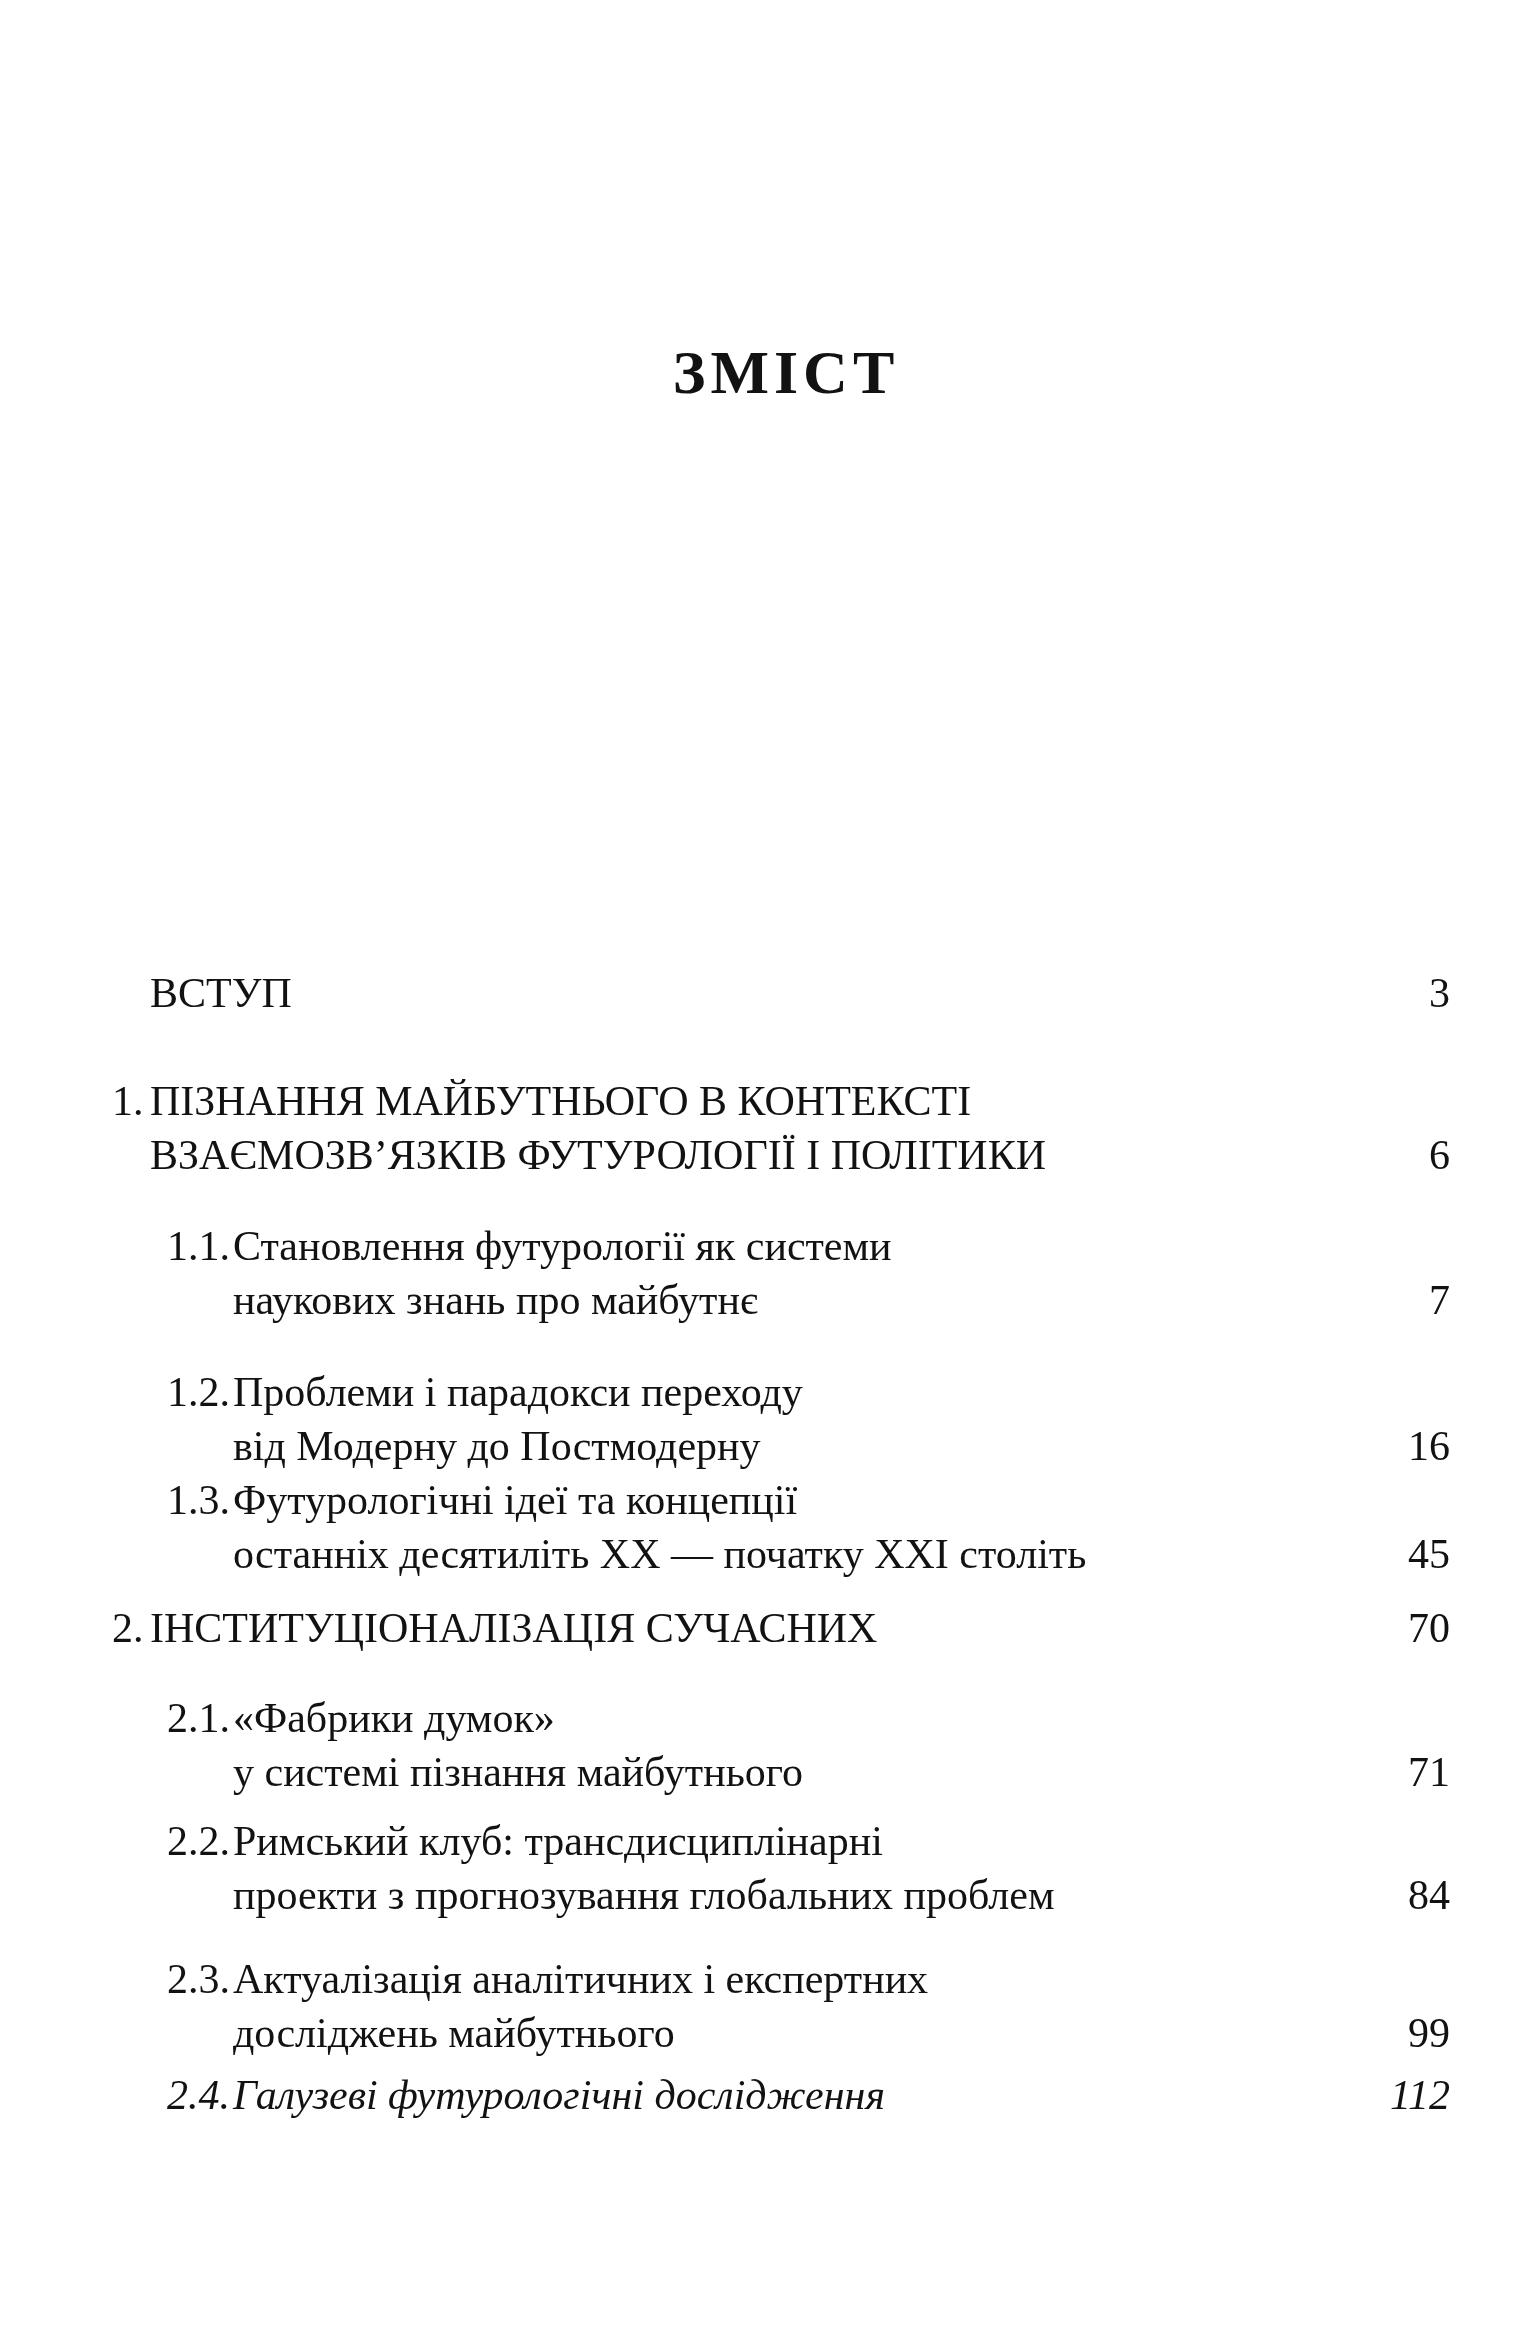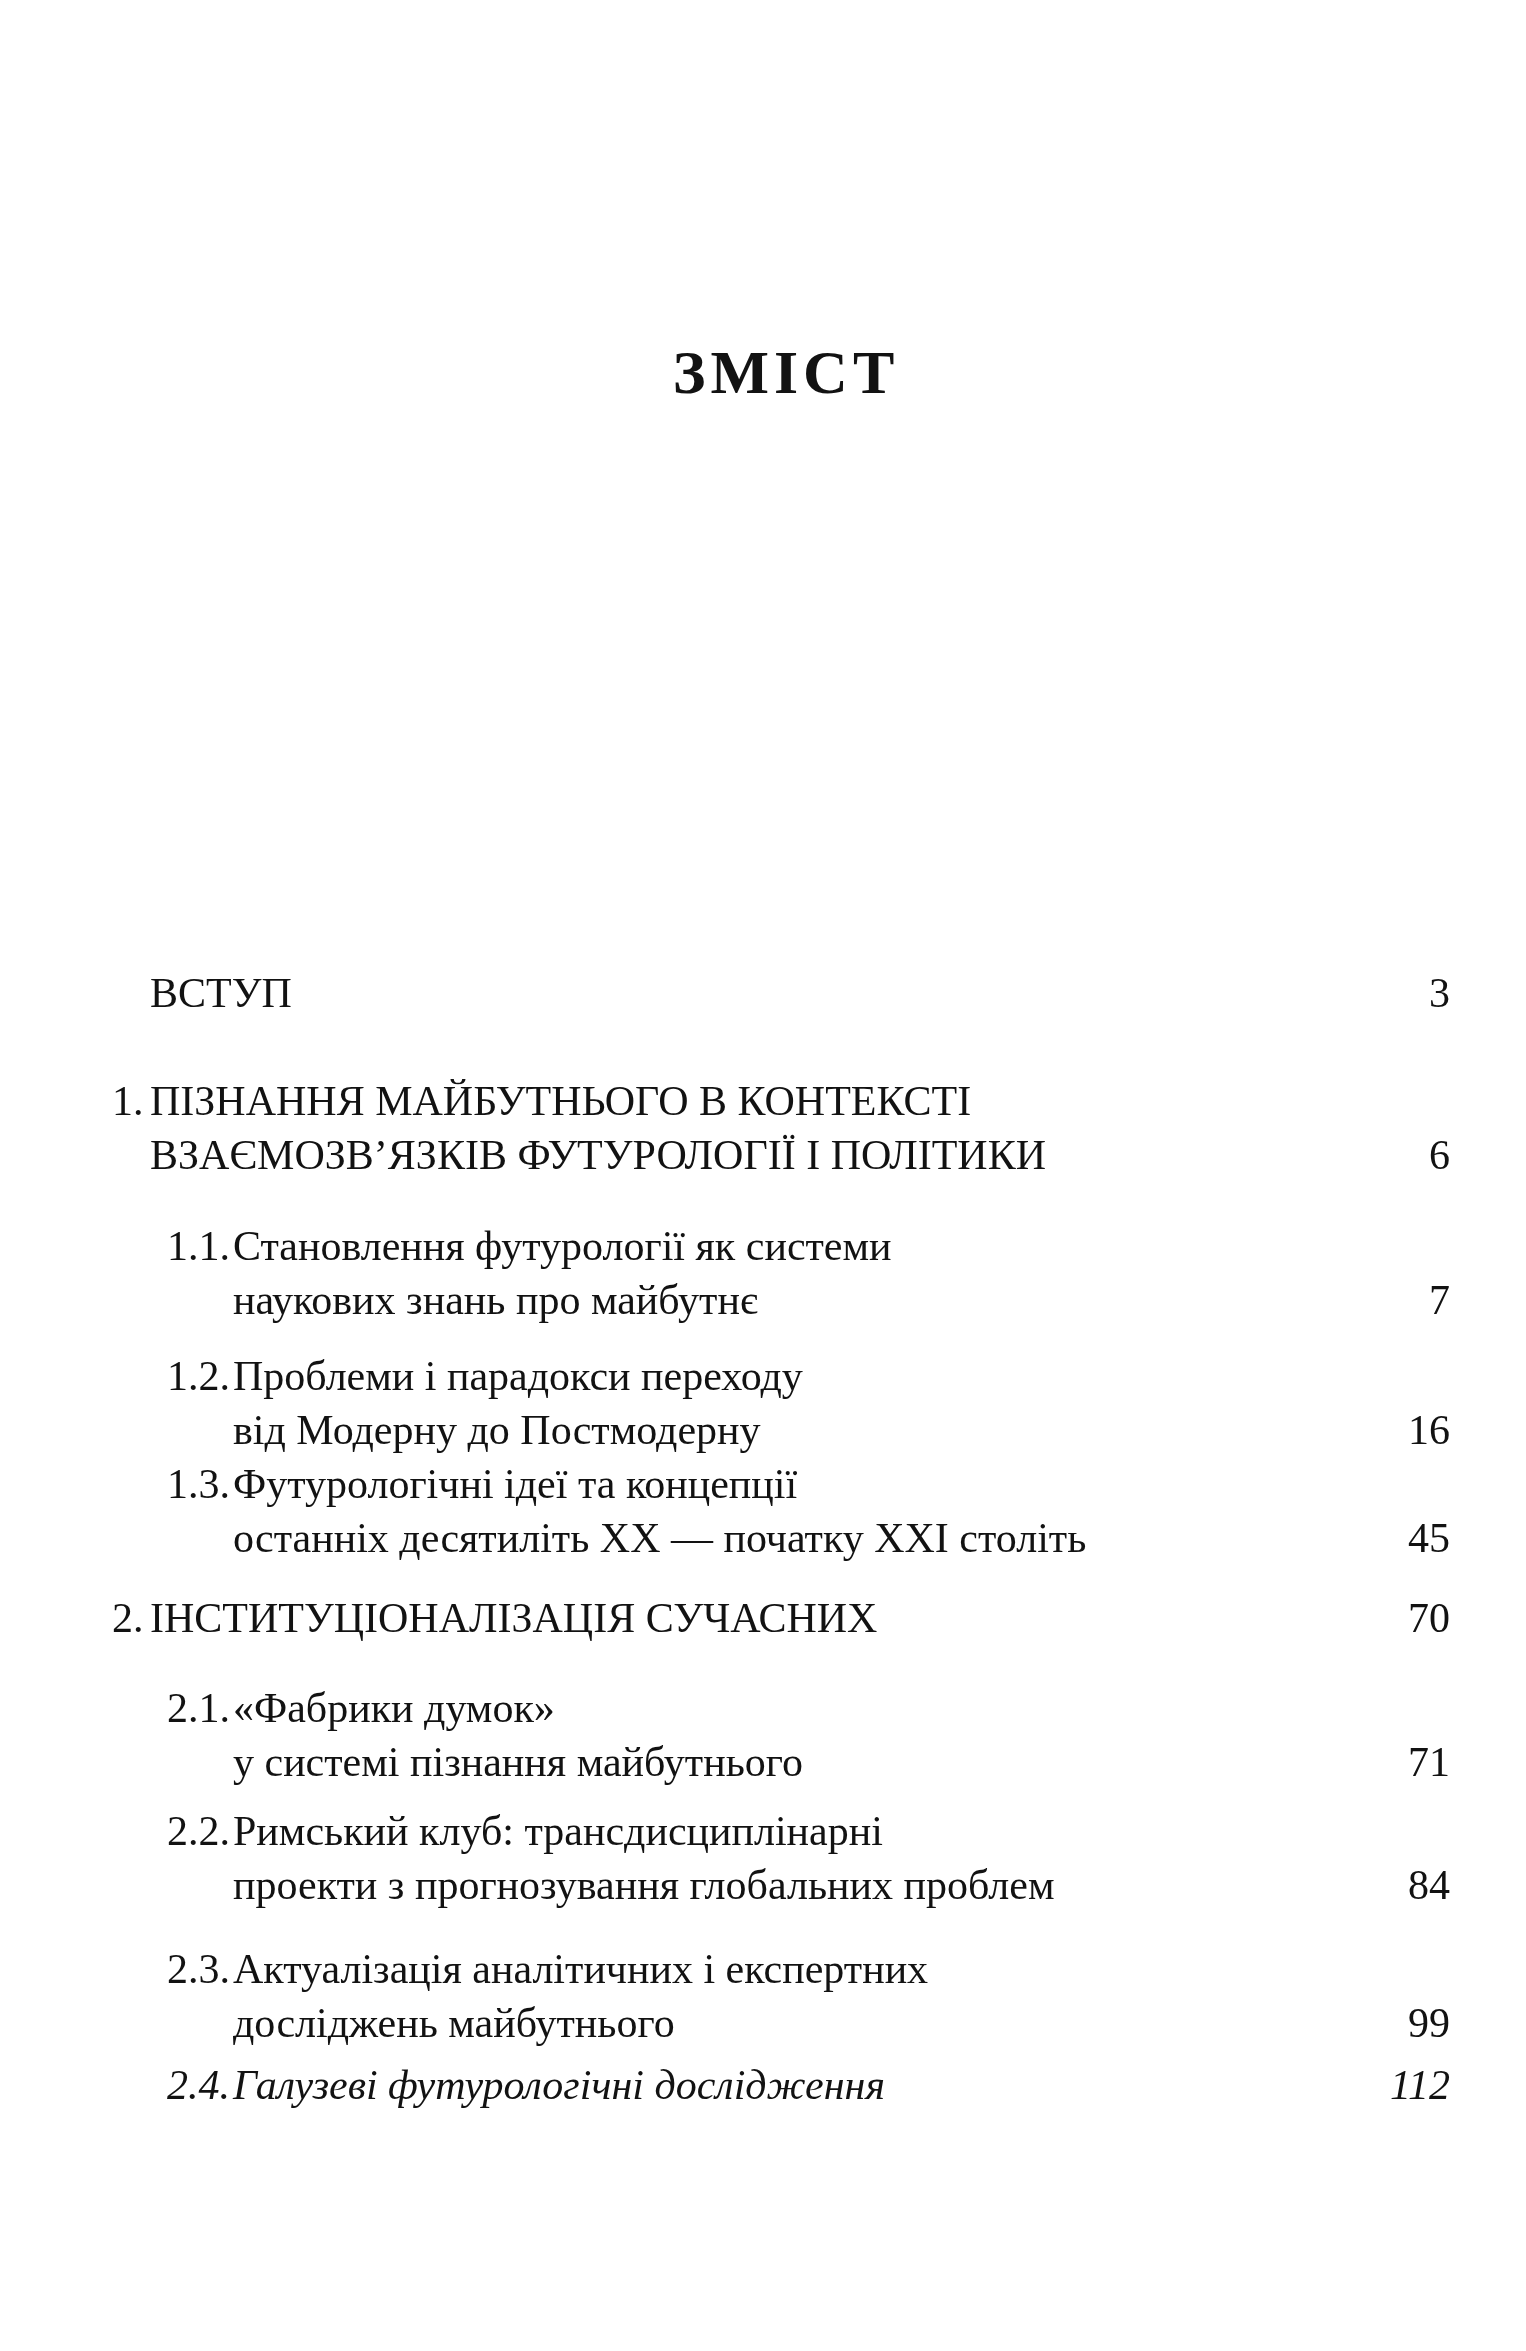--- a/index.html
+++ b/index.html
@@ -65,23 +65,23 @@
   }
   .page-num {
     position: absolute;
     right: 0;
     bottom: 0;
     line-height: 54px;
   }
   
   .toc-entry:nth-child(2)  { margin-top: 54px; }
   .toc-entry:nth-child(3)  { margin-top: 37px; }
-  .toc-entry:nth-child(4)  { margin-top: 22px; }
+  .toc-entry:nth-child(4)  { margin-top: 38px; }
   .toc-entry:nth-child(5)  { }
-  .toc-entry:nth-child(6)  { margin-top: 26px; }
+  .toc-entry:nth-child(6)  { margin-top: 20px; }
   .toc-entry:nth-child(7)  { margin-top: 36px; }
   .toc-entry:nth-child(8)  { margin-top: 15px; }
   .toc-entry:nth-child(9)  { margin-top: 30px; }
   .toc-entry:nth-child(10) { margin-top: 8px; font-style: italic; }
 </style>
 </head>
 <body>
 
 <h1 class="book-title">ЗМІСТ</h1>
 

